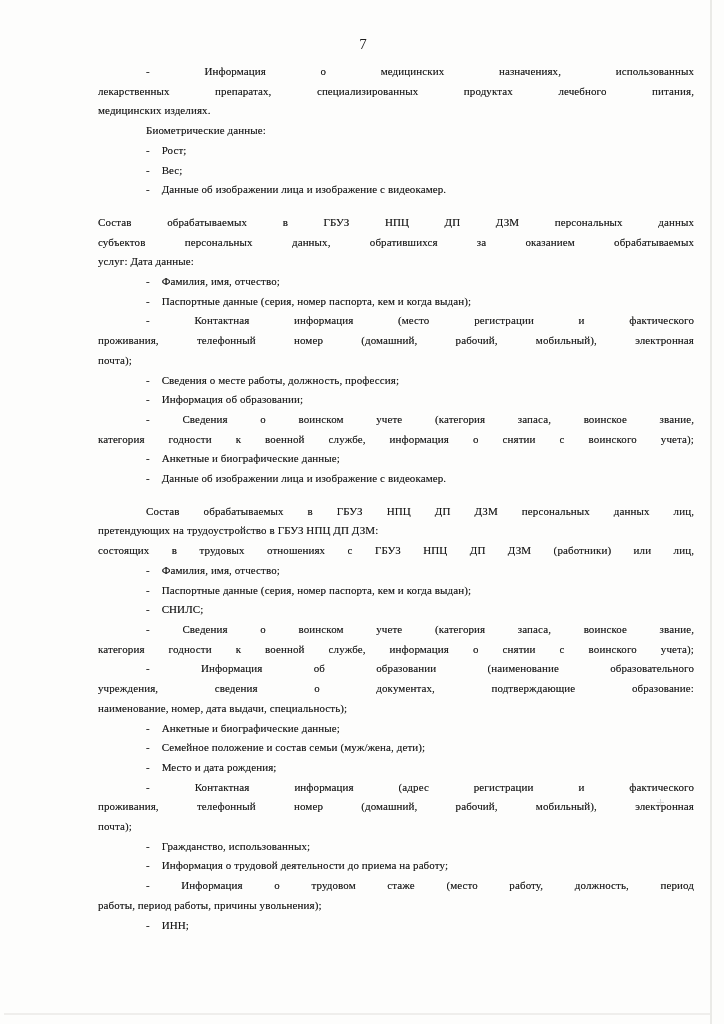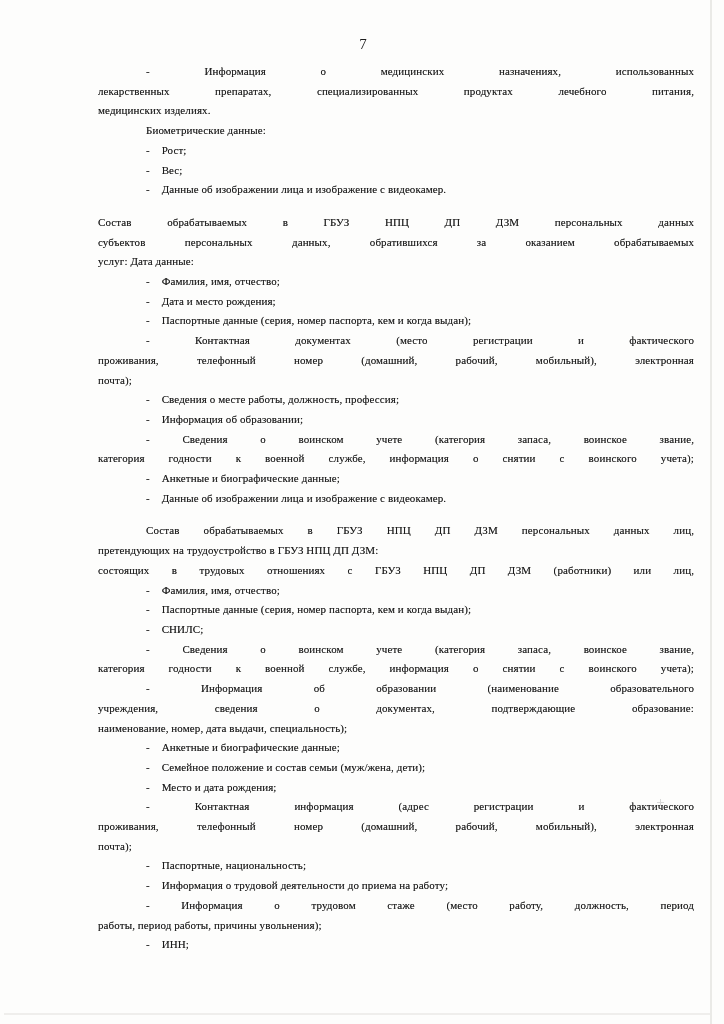--- a/index.html
+++ b/index.html
@@ -64,23 +64,22 @@
       <div class="line fill">лекарственных препаратах, специализированных продуктах лечебного питания,</div>
       <div class="line">медицинских изделиях.</div>
       <div class="line ind">Биометрические данные:</div>
       <div class="line ind item"><span class="mk">-</span> <span class="tx">Рост;</span></div>
       <div class="line ind item"><span class="mk">-</span> <span class="tx">Вес;</span></div>
       <div class="line ind item"><span class="mk">-</span> <span class="tx">Данные об изображении лица и изображение с видеокамер.</span></div>
       <div class="line fill gap">Состав обрабатываемых в ГБУЗ НПЦ ДП ДЗМ персональных данных</div>
       <div class="line fill">субъектов персональных данных, обратившихся за оказанием обрабатываемых</div>
       <div class="line">услуг: Дата данные:</div>
       <div class="line ind item"><span class="mk">-</span> <span class="tx">Фамилия, имя, отчество;</span></div>
-      <div class="line ind item"><span class="mk">-</span> <span class="tx">Дата и место рождения;</span></div>
       <div class="line ind item"><span class="mk">-</span> <span class="tx">Паспортные данные (серия, номер паспорта, кем и когда выдан);</span></div>
-      <div class="line ind fill"><span class="mk">-</span> <span class="tx">Контактная документах (место регистрации и фактического</span></div>
+      <div class="line ind fill"><span class="mk">-</span> <span class="tx">Контактная информация (место регистрации и фактического</span></div>
       <div class="line fill">проживания, телефонный номер (домашний, рабочий, мобильный), электронная</div>
       <div class="line">почта);</div>
       <div class="line ind item"><span class="mk">-</span> <span class="tx">Сведения о месте работы, должность, профессия;</span></div>
       <div class="line ind item"><span class="mk">-</span> <span class="tx">Информация об образовании;</span></div>
       <div class="line ind fill"><span class="mk">-</span> <span class="tx">Сведения о воинском учете (категория запаса, воинское звание,</span></div>
       <div class="line fill">категория годности к военной службе, информация о снятии с воинского учета);</div>
       <div class="line ind item"><span class="mk">-</span> <span class="tx">Анкетные и биографические данные;</span></div>
       <div class="line ind item"><span class="mk">-</span> <span class="tx">Данные об изображении лица и изображение с видеокамер.</span></div>
       <div class="line ind fill gap">Состав обрабатываемых в ГБУЗ НПЦ ДП ДЗМ персональных данных лиц,</div>
       <div class="line">претендующих на трудоустройство в ГБУЗ НПЦ ДП ДЗМ:</div>
@@ -92,21 +91,21 @@
       <div class="line fill">категория годности к военной службе, информация о снятии с воинского учета);</div>
       <div class="line ind fill"><span class="mk">-</span> <span class="tx">Информация об образовании (наименование образовательного</span></div>
       <div class="line fill">учреждения, сведения о документах, подтверждающие образование:</div>
       <div class="line">наименование, номер, дата выдачи, специальность);</div>
       <div class="line ind item"><span class="mk">-</span> <span class="tx">Анкетные и биографические данные;</span></div>
       <div class="line ind item"><span class="mk">-</span> <span class="tx">Семейное положение и состав семьи (муж/жена, дети);</span></div>
       <div class="line ind item"><span class="mk">-</span> <span class="tx">Место и дата рождения;</span></div>
       <div class="line ind fill"><span class="mk">-</span> <span class="tx">Контактная информация (адрес регистрации и фактического</span></div>
       <div class="line fill">проживания, телефонный номер (домашний, рабочий, мобильный), электронная</div>
       <div class="line">почта);</div>
-      <div class="line ind item"><span class="mk">-</span> <span class="tx">Паспортные, национальность;</span></div>
+      <div class="line ind item"><span class="mk">-</span> <span class="tx">Гражданство, использованных;</span></div>
       <div class="line ind item"><span class="mk">-</span> <span class="tx">Информация о трудовой деятельности до приема на работу;</span></div>
       <div class="line ind fill"><span class="mk">-</span> <span class="tx">Информация о трудовом стаже (место работу, должность, период</span></div>
       <div class="line">работы, период работы, причины увольнения);</div>
       <div class="line ind item"><span class="mk">-</span> <span class="tx">ИНН;</span></div>
     </div>
   <div class="edge-right"></div>
   <div class="edge-bottom"></div>
   <div class="artifact-cross"></div>
 </div>
 

